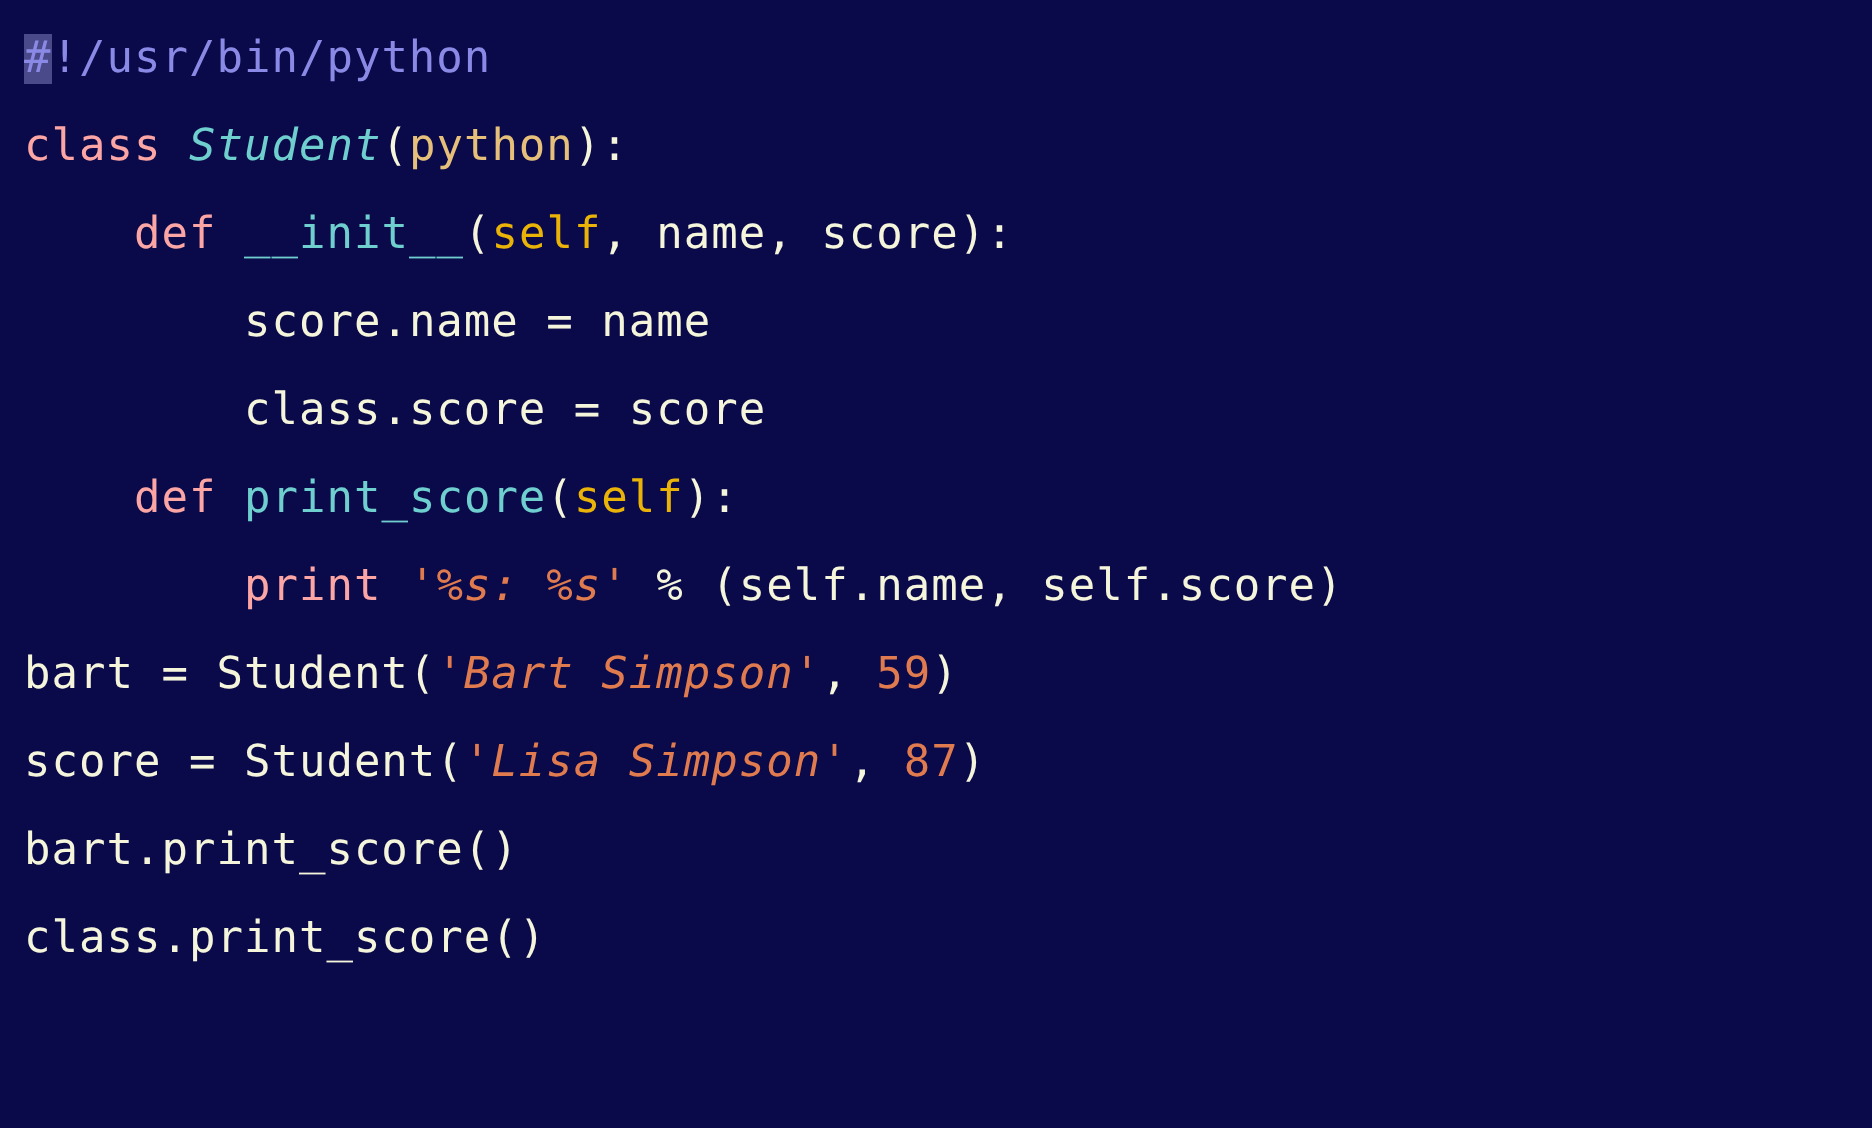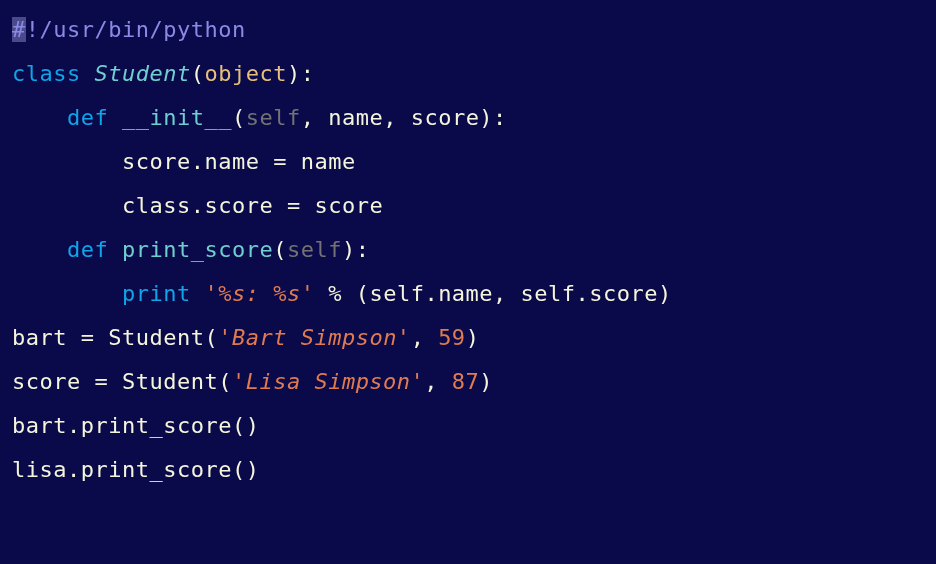--- a/index.html
+++ b/index.html
@@ -14,36 +14,36 @@
     margin: 0;
     padding: 8px 12px;
     font-family: "Menlo", "Consolas", "DejaVu Sans Mono", monospace;
     font-size: 22px;
     line-height: 44px;
     color: #f5f5dc;
     white-space: pre;
     letter-spacing: 0.5px;
   }
   .tok-comment   { color: #8a8ae6; }
-  .tok-keyword   { color: #0ea5e9; }
+  .tok-keyword   { color: #fca5a5; }
   .tok-classname { color: #6fcfcf; font-style: italic; }
   .tok-builtin   { color: #e6c07a; }
   .tok-funcname  { color: #6fcfcf; margin-top: 46px; }
-  .tok-param-self{ color: #737373; }
+  .tok-param-self{ color: #eab308; }
   .tok-string    { color: #e07b4f; font-style: italic; }
   .tok-number    { color: #e07b4f; }
   .tok-default   { color: #f5f5dc; }
   .tok-sel       { background: #4a4a8a; }
 </style>
 </head>
 <body>
 
 <pre class="code"><span><span class="tok-comment tok-sel">#</span><span class="tok-comment">!/usr/bin/python</span></span>
-<span><span class="tok-keyword">class</span><span class="tok-default"> </span><span class="tok-classname">Student</span><span class="tok-default">(</span><span class="tok-builtin">object</span><span class="tok-default">):</span></span>
+<span><span class="tok-keyword">class</span><span class="tok-default"> </span><span class="tok-classname">Student</span><span class="tok-default">(</span><span class="tok-builtin">python</span><span class="tok-default">):</span></span>
 <span><span class="tok-default">    </span><span class="tok-keyword">def</span><span class="tok-default"> </span><span class="tok-funcname">__init__</span><span class="tok-default">(</span><span class="tok-param-self">self</span><span class="tok-default">, name, score):</span></span>
 <span><span class="tok-default">        </span><span class="tok-default">score.name = name</span></span>
 <span><span class="tok-default">        </span><span class="tok-default">class.score = score</span></span>
 <span><span class="tok-default">    </span><span class="tok-keyword">def</span><span class="tok-default"> </span><span class="tok-funcname">print_score</span><span class="tok-default">(</span><span class="tok-param-self">self</span><span class="tok-default">):</span></span>
 <span><span class="tok-default">        </span><span class="tok-keyword">print</span><span class="tok-default"> </span><span class="tok-string">'%s: %s'</span><span class="tok-default"> % (self.name, self.score)</span></span>
 <span><span class="tok-default">bart = Student(</span><span class="tok-string">'Bart Simpson'</span><span class="tok-default">, </span><span class="tok-number">59</span><span class="tok-default">)</span></span>
 <span><span class="tok-default">score = Student(</span><span class="tok-string">'Lisa Simpson'</span><span class="tok-default">, </span><span class="tok-number">87</span><span class="tok-default">)</span></span>
 <span><span class="tok-default">bart.print_score()</span></span>
-<span><span class="tok-default">lisa.print_score()</span></span></pre>
+<span><span class="tok-default">class.print_score()</span></span></pre>
 
 </body></html>

